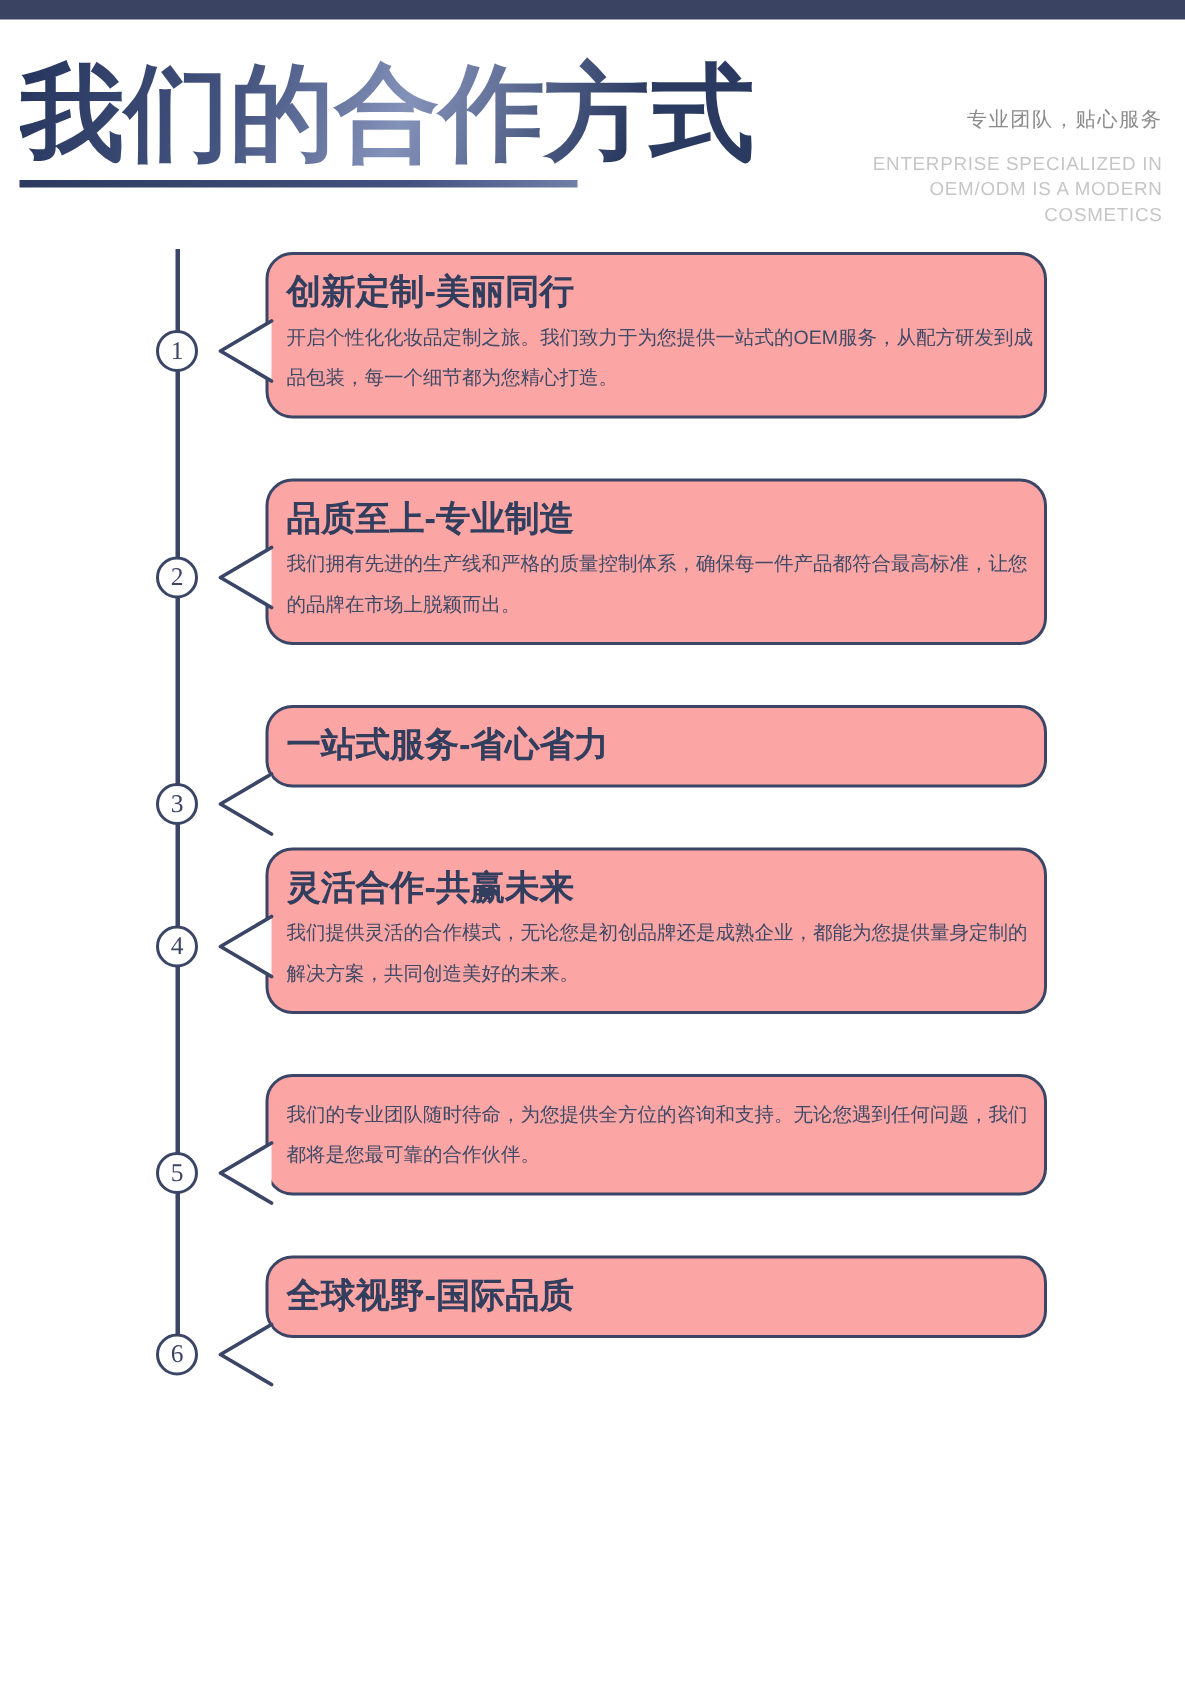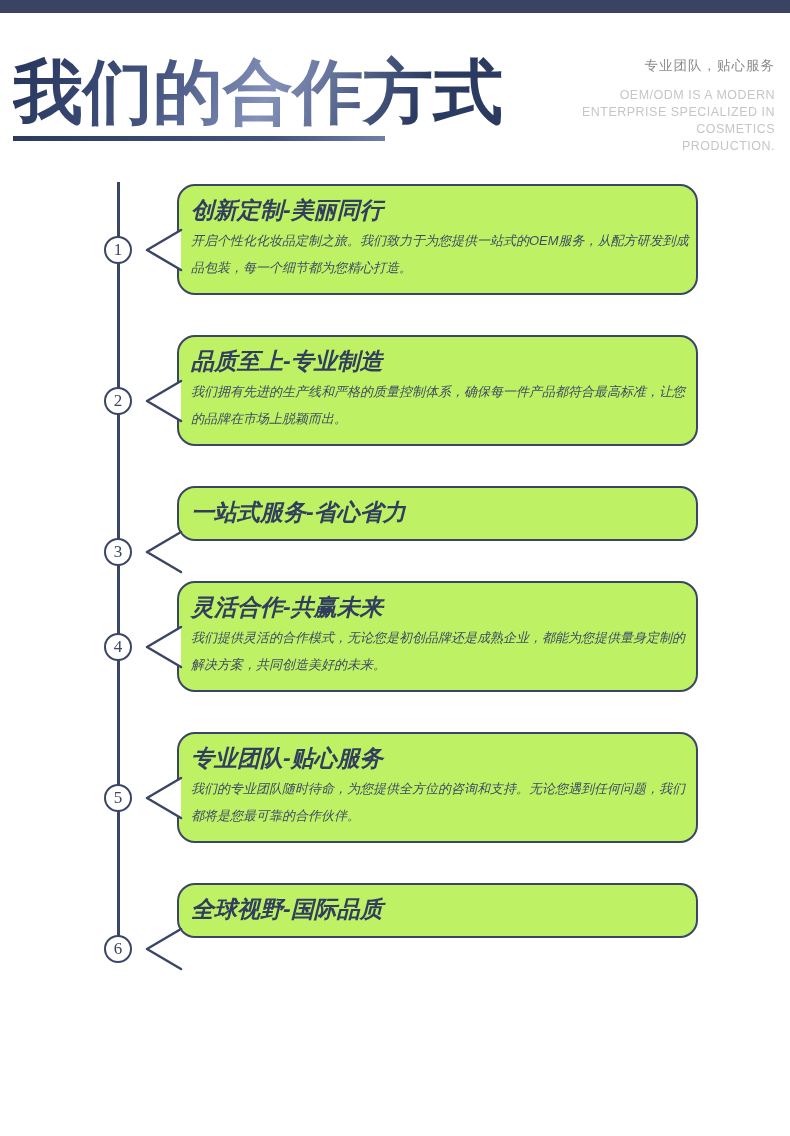--- a/index.html
+++ b/index.html
@@ -16,21 +16,21 @@
   
   .topbar {
     height: 13px;
     width: 100%;
     background: #3a4361;
   }
 
   
   .header {
     position: relative;
-    padding: 40px 0 0 13px;
+    padding: 24px 0 0 13px;
   }
   .page-title {
     margin: 0;
     width: fit-content;
     font-family: "Liberation Serif", serif;
     font-weight: bold;
     font-size: 70px;
     line-height: 80px;
     letter-spacing: 0px;
     color: #2e3d66;
@@ -48,21 +48,21 @@
   .page-subtitle {
     margin: 13px 0 0 0;
     font-family: "Liberation Serif", serif;
     font-weight: bold;
     font-size: 33px;
     line-height: 40px;
     color: #3c4a74;
   }
   .tagline {
     position: absolute;
-    top: 44px;
+    top: 58px;
     right: 15px;
     width: 220px;
     text-align: right;
   }
   .tagline-cn {
     font-size: 13.5px;
     letter-spacing: 1px;
     color: #8b8b8b;
   }
   .tagline-en {
@@ -88,27 +88,26 @@
   }
   .tl-items { display: block; }
   .tl-item {
     position: relative;
     width: 521px;
     margin-left: 177px;
     margin-bottom: 40px;
   }
   .tl-item:last-child { margin-bottom: 0; }
   .step-card {
-    background: #bef264;
+    background: #fca5a5;
     border: 2.5px solid #3b4566;
     border-radius: 18px;
     padding: 9px 1px 12px 12px;
     position: relative;
     z-index: 1;
-    font-style: italic;
   }
   .step-title {
     margin: 0;
     font-size: 23px;
     line-height: 30px;
     font-weight: bold;
     color: #323e5d;
   }
   .step-body {
     margin: 3px 0 0 0;
@@ -147,27 +146,26 @@
 <div class="topbar"></div>
 
 <header class="header">
   <h1 class="page-title">我们的合作方式</h1>
   <div class="title-underline"></div>
 
   <aside class="tagline">
     <div class="tagline-cn">专业团队，贴心服务</div>
     <div class="tagline-en">
 
+        <div>ENTERPRISE SPECIALIZED IN</div>
+
         <div>OEM/ODM IS A MODERN</div>
 
-        <div>ENTERPRISE SPECIALIZED IN</div>
-
         <div>COSMETICS</div>
 
-        <div>PRODUCTION.</div>
       </div>
   </aside>
 </header>
 
 <main class="timeline">
   <div class="tl-line"></div>
   <div class="tl-items">
 
       <section class="tl-item">
         <div class="step-badge">1</div>
@@ -211,21 +209,20 @@
           <p class="step-body">我们提供灵活的合作模式，无论您是初创品牌还是成熟企业，都能为您提供量身定制的解决方案，共同创造美好的未来。</p>
         </div>
       </section>
 
       <section class="tl-item">
         <div class="step-badge">5</div>
         <svg class="notch" viewBox="0 0 40 44" xmlns="http://www.w3.org/2000/svg">
           <path d="M37,2 L3,22 L37,42" fill="#ffffff" stroke="#3b4566" stroke-width="2.5" stroke-linejoin="round" stroke-linecap="round"></path>
         </svg>
         <div class="step-card">
-          <h3 class="step-title">专业团队-贴心服务</h3>
           <p class="step-body">我们的专业团队随时待命，为您提供全方位的咨询和支持。无论您遇到任何问题，我们都将是您最可靠的合作伙伴。</p>
         </div>
       </section>
 
       <section class="tl-item">
         <div class="step-badge">6</div>
         <svg class="notch" viewBox="0 0 40 44" xmlns="http://www.w3.org/2000/svg">
           <path d="M37,2 L3,22 L37,42" fill="#ffffff" stroke="#3b4566" stroke-width="2.5" stroke-linejoin="round" stroke-linecap="round"></path>
         </svg>
         <div class="step-card">

